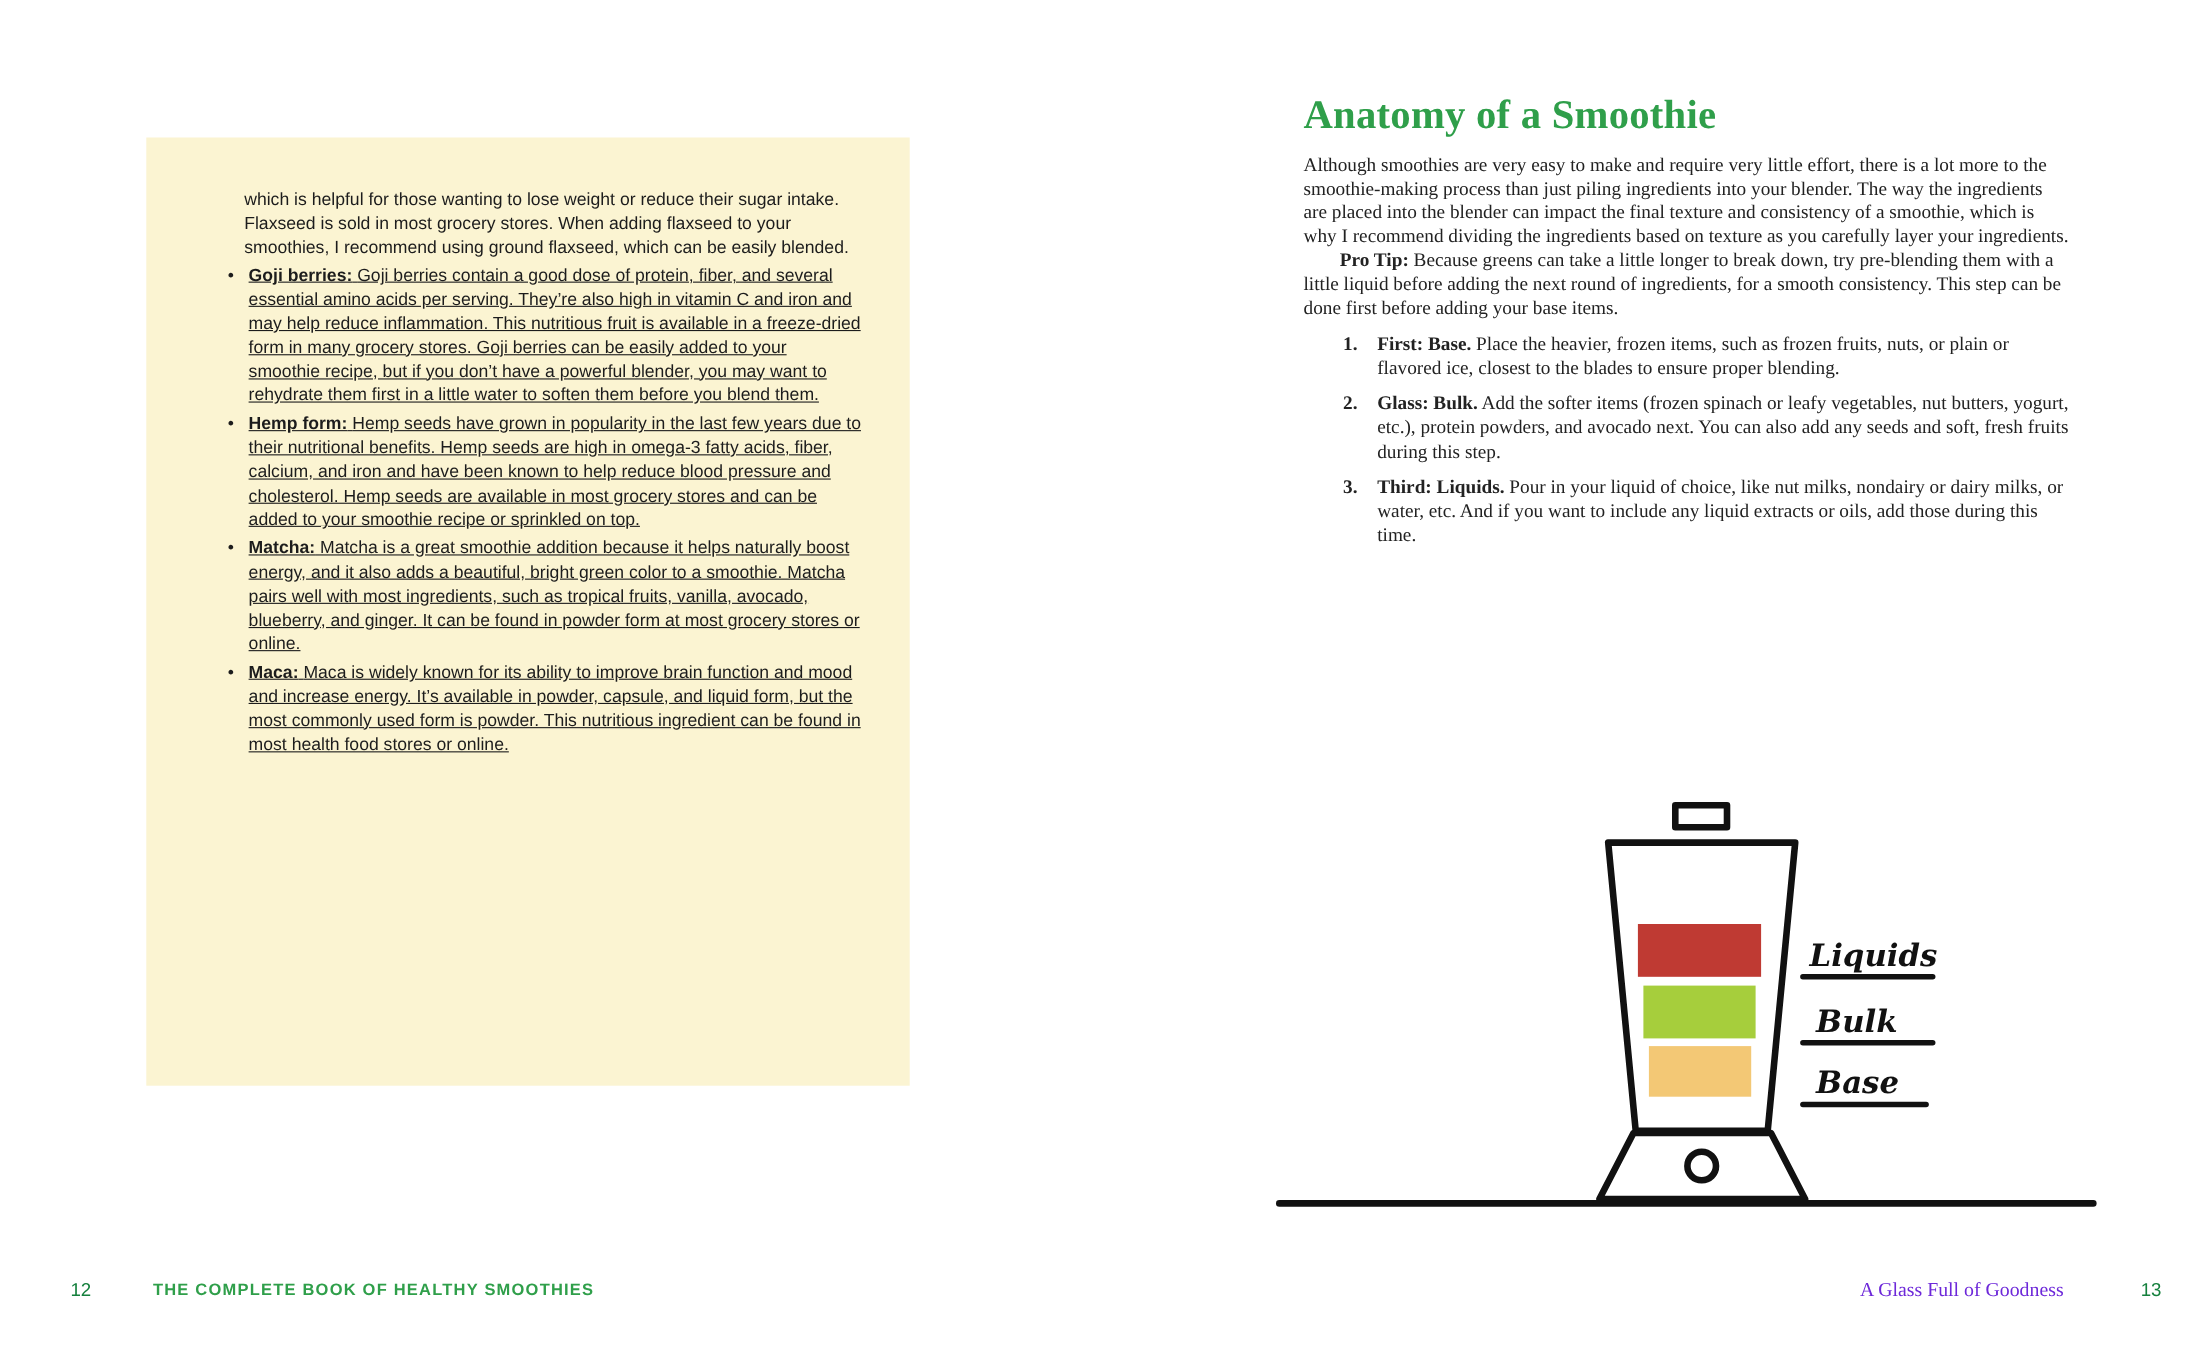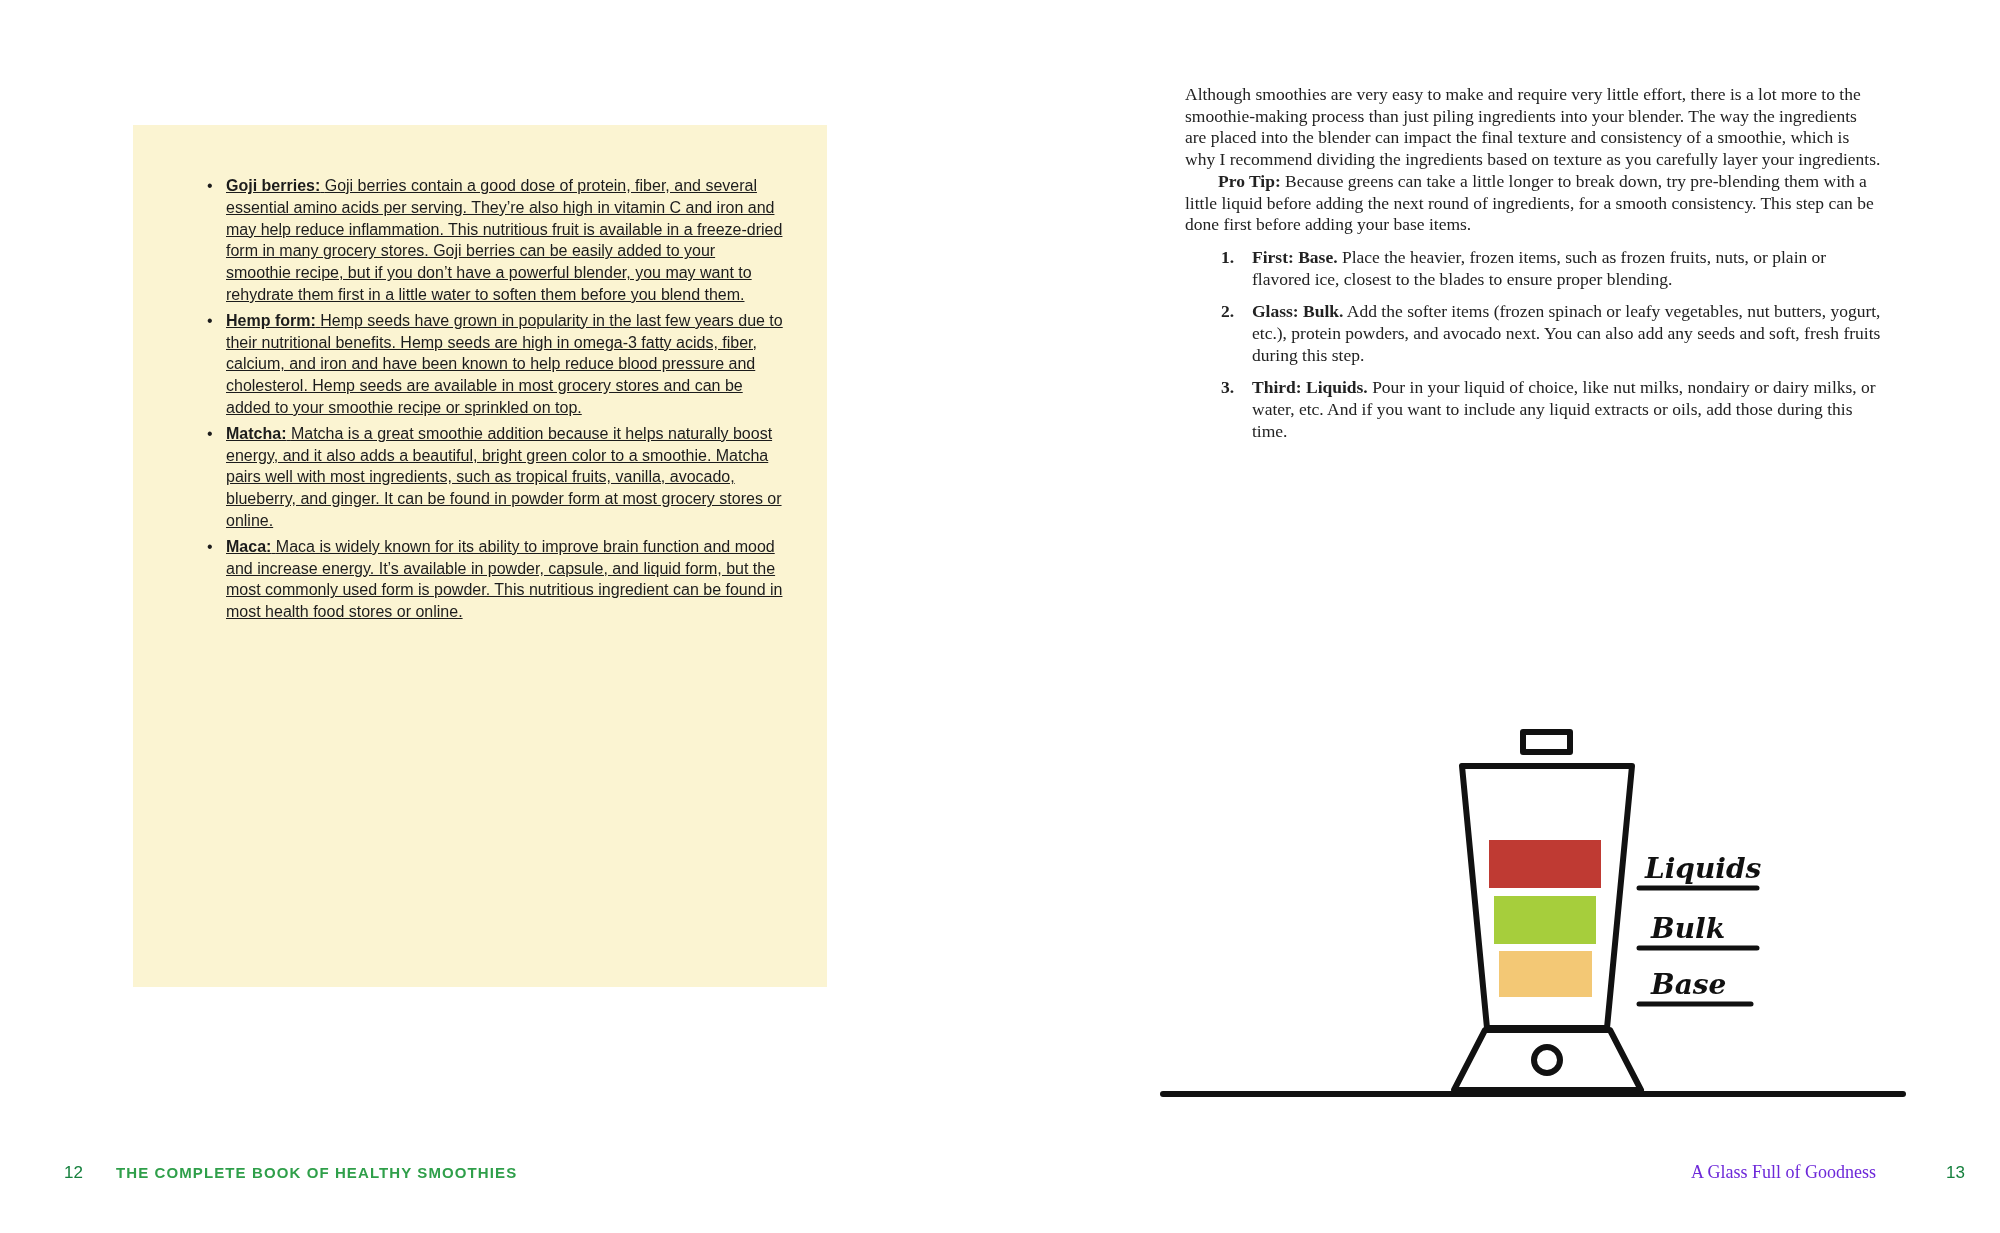--- a/index.html
+++ b/index.html
@@ -122,21 +122,21 @@
   .footer-num {
     position: absolute;
     top: 1163px;
     font-size: 17px;
     color: #15803d;
   }
   .footer-num.left { left: 64px; }
   .footer-num.right { right: 35px; }
   .footer-title-left {
     position: absolute;
-    left: 116px;
+    left: 139px;
     top: 1164px;
     font-size: 15px;
     font-weight: bold;
     letter-spacing: 1.1px;
     color: #2f9f4a;
   }
   .footer-title-right {
     position: absolute;
     right: 124px;
     top: 1162px;
@@ -144,20 +144,21 @@
     font-size: 18px;
     color: #6d28d9;
   }
 </style>
 </head>
 <body>
 
 <div id="spread">
 
   <div class="ingredient-box">
+    <p>which is helpful for those wanting to lose weight or reduce their sugar intake. Flaxseed is sold in most grocery stores. When adding flaxseed to your smoothies, I recommend using ground flaxseed, which can be easily blended.</p>
     <ul class="ingredient-list">
       <li>
         <span class="term">Goji berries:</span>
         <span>Goji berries contain a good dose of protein, fiber, and several essential amino acids per serving. They’re also high in vitamin C and iron and may help reduce inflammation. This nutritious fruit is available in a freeze-dried form in many grocery stores. Goji berries can be easily added to your smoothie recipe, but if you don’t have a powerful blender, you may want to rehydrate them first in a little water to soften them before you blend them.</span>
       </li>
       <li>
         <span class="term">Hemp form:</span>
         <span>Hemp seeds have grown in popularity in the last few years due to their nutritional benefits. Hemp seeds are high in omega-3 fatty acids, fiber, calcium, and iron and have been known to help reduce blood pressure and cholesterol. Hemp seeds are available in most grocery stores and can be added to your smoothie recipe or sprinkled on top.</span>
       </li>
       <li>
@@ -165,20 +166,21 @@
         <span>Matcha is a great smoothie addition because it helps naturally boost energy, and it also adds a beautiful, bright green color to a smoothie. Matcha pairs well with most ingredients, such as tropical fruits, vanilla, avocado, blueberry, and ginger. It can be found in powder form at most grocery stores or online.</span>
       </li>
       <li>
         <span class="term">Maca:</span>
         <span>Maca is widely known for its ability to improve brain function and mood and increase energy. It’s available in powder, capsule, and liquid form, but the most commonly used form is powder. This nutritious ingredient can be found in most health food stores or online.</span>
       </li>
     </ul>
   </div>
 
   <div class="right-col">
+    <h1>Anatomy of a Smoothie</h1>
     <p>Although smoothies are very easy to make and require very little effort, there is a lot more to the smoothie-making process than just piling ingredients into your blender. The way the ingredients are placed into the blender can impact the final texture and consistency of a smoothie, which is why I recommend dividing the ingredients based on texture as you carefully layer your ingredients.</p>
     <p class="pro-tip">
       <span class="lead">Pro Tip:</span>
       <span>Because greens can take a little longer to break down, try pre-blending them with a little liquid before adding the next round of ingredients, for a smooth consistency. This step can be done first before adding your base items.</span>
     </p>
     <ol class="steps">
       <li>
         <span class="step-num">1.</span>
         <span class="lead">First: Base.</span>
         <span>Place the heavier, frozen items, such as frozen fruits, nuts, or plain or flavored ice, closest to the blades to ensure proper blending.</span>

